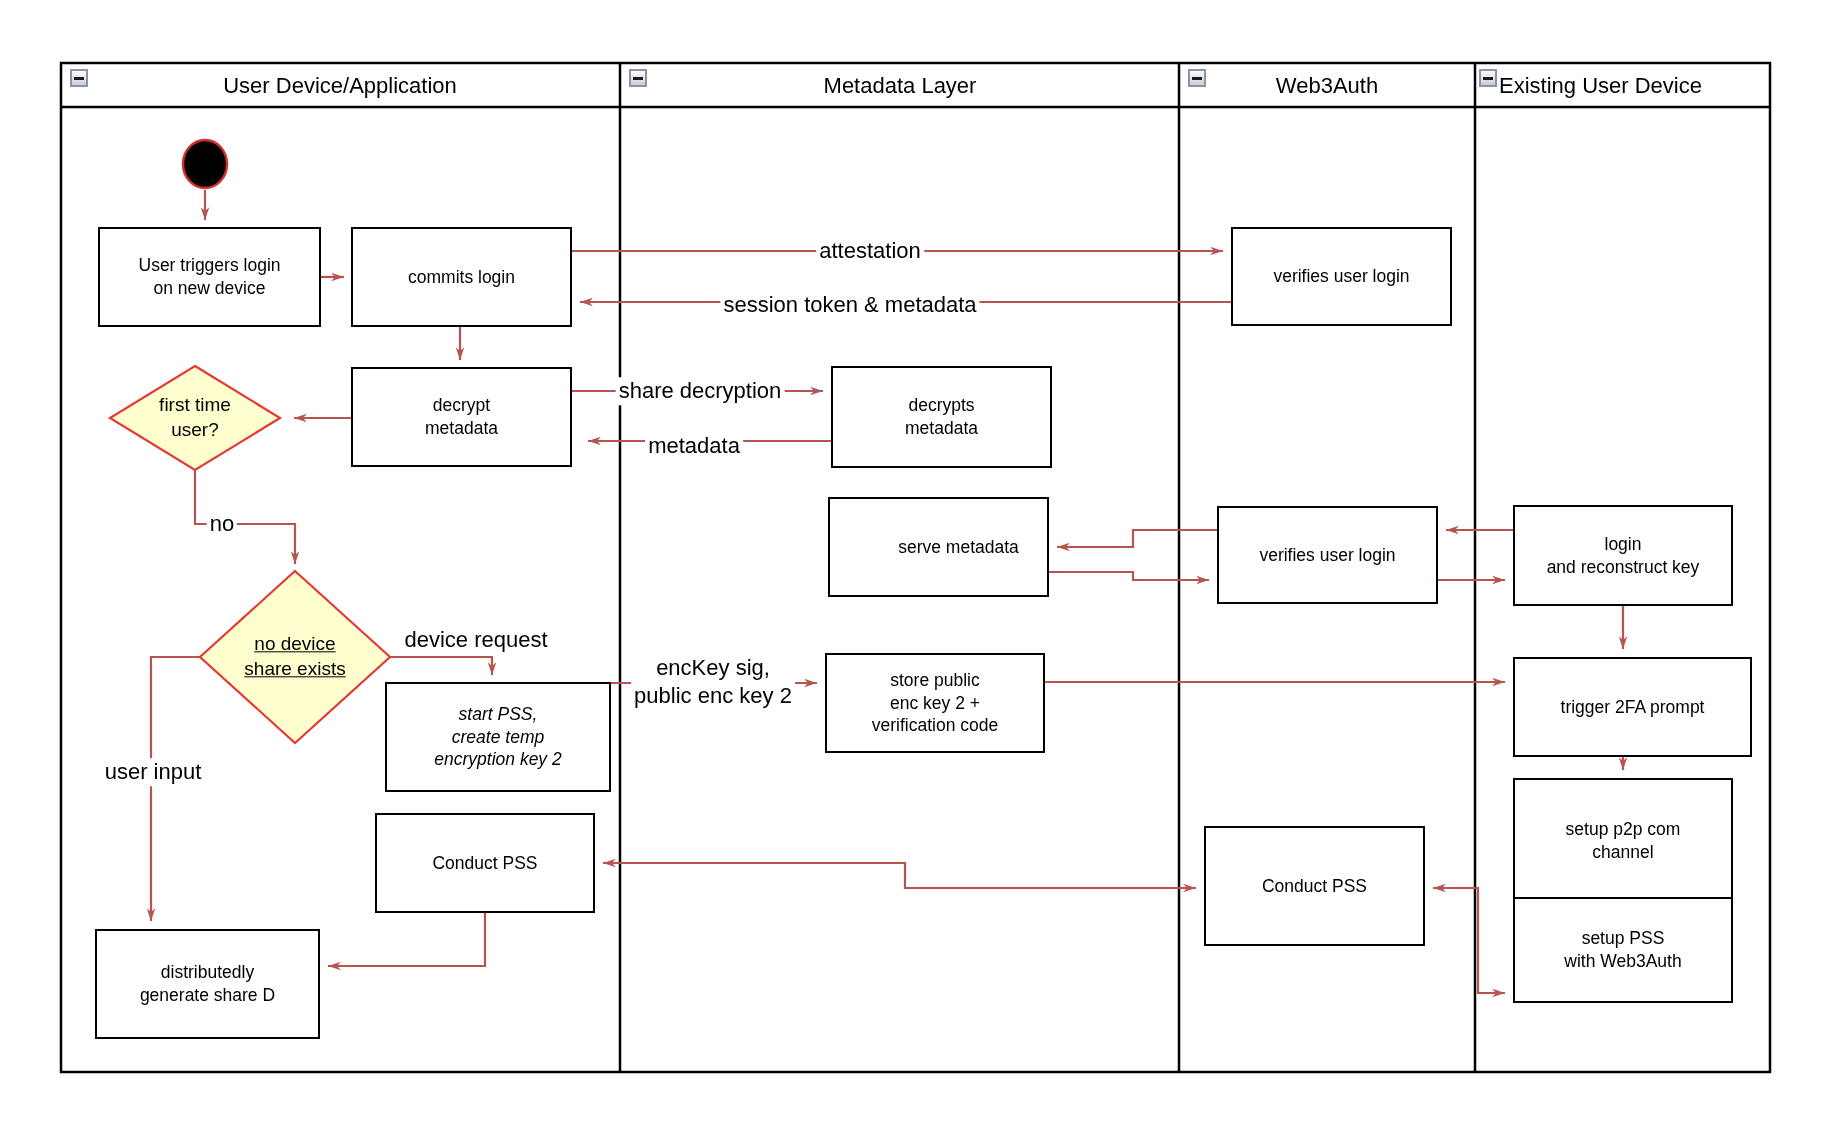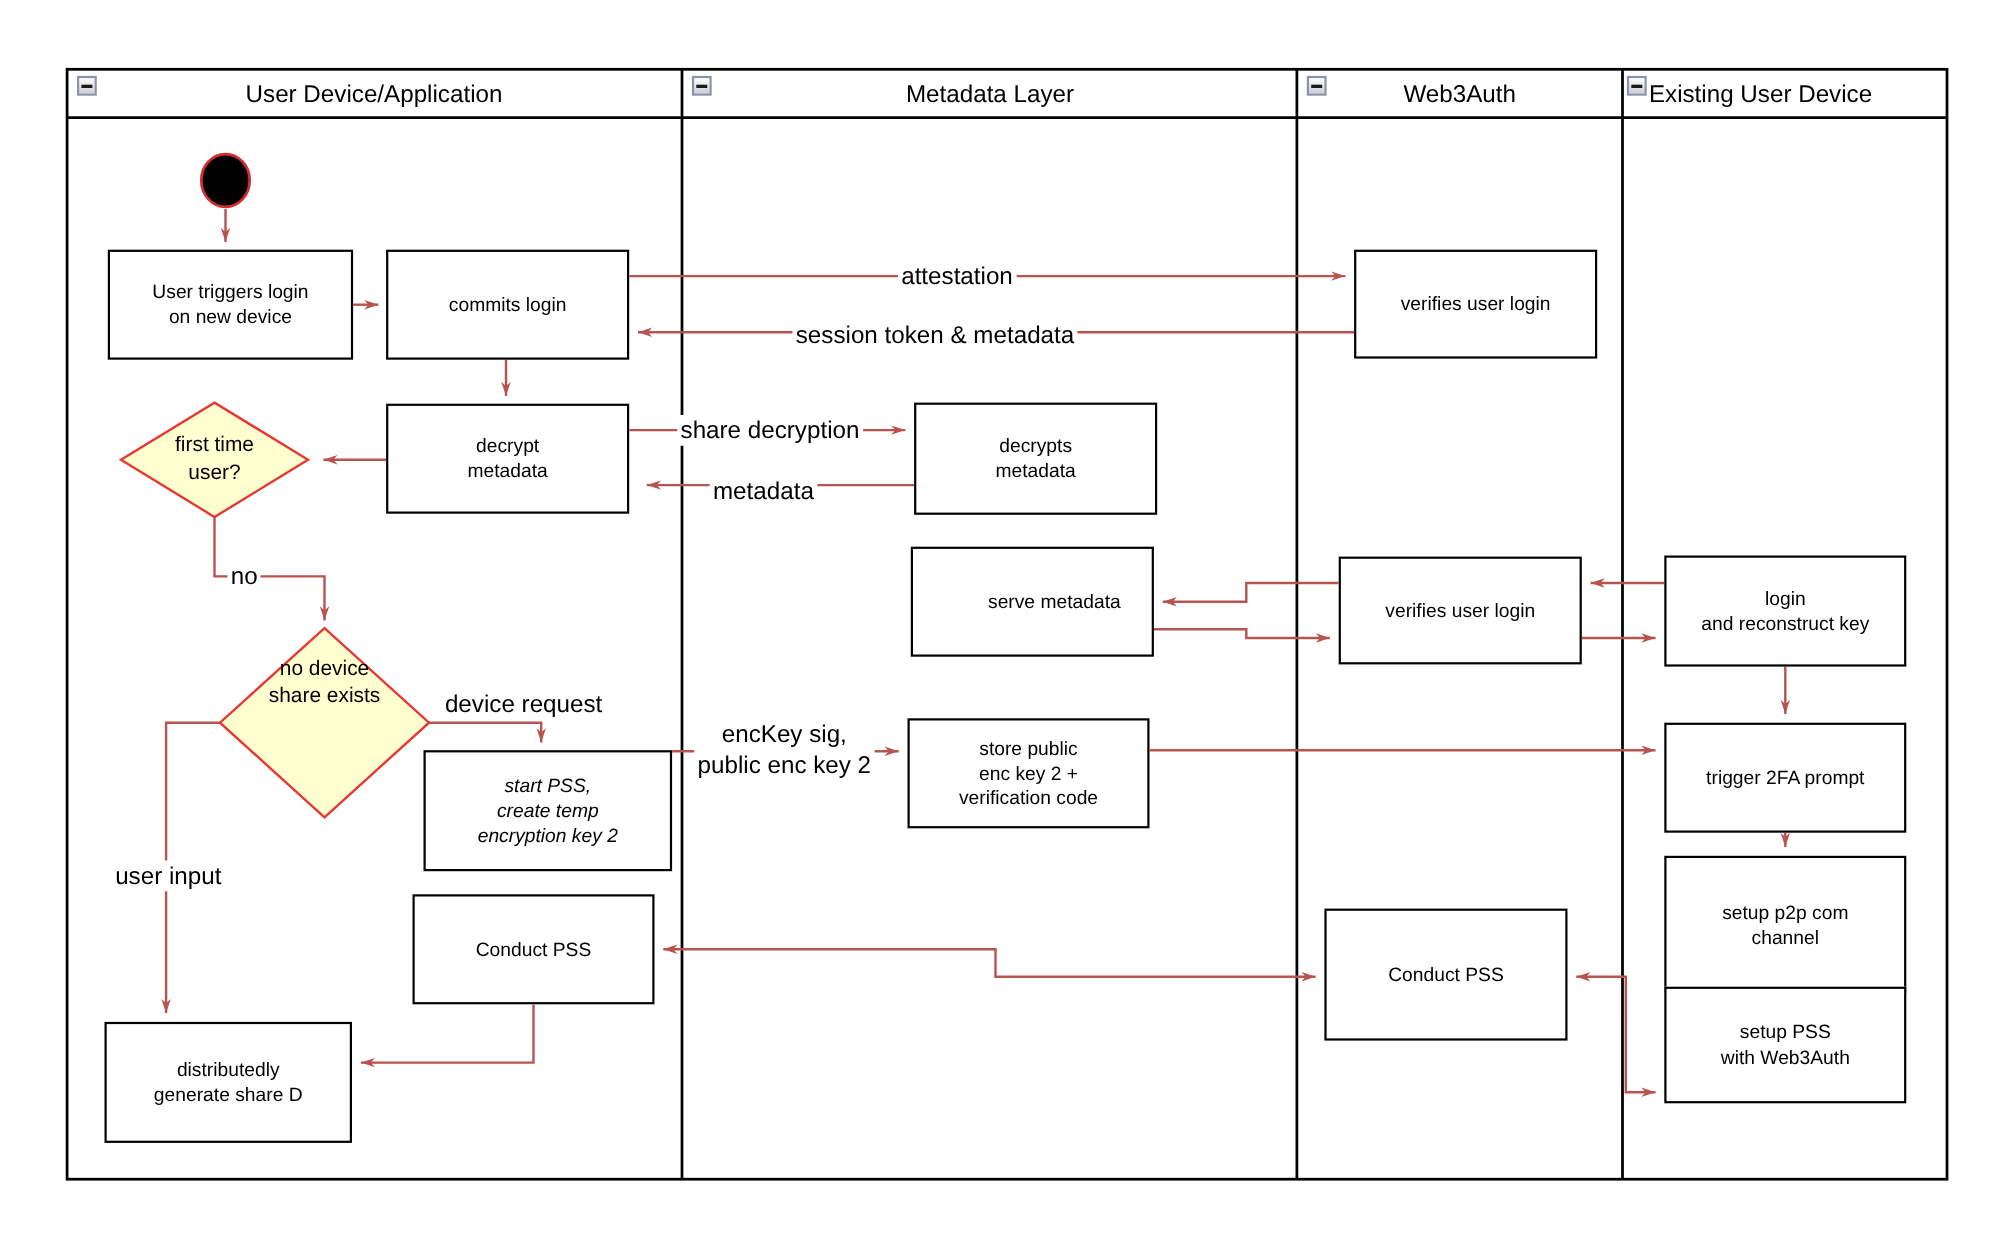--- a/index.html
+++ b/index.html
@@ -133,49 +133,49 @@
   <div class="lane-title left-align" style="left:1499px;top:86px">Existing User Device</div>
 
   <div id="node-layer">
       <div class="node" style="left: 98px; top: 227px; width: 223px; height: 100px;">User triggers login
 on new device</div>
       <div class="node" style="left: 351px; top: 227px; width: 221px; height: 100px;">commits login</div>
       <div class="node" style="left: 351px; top: 367px; width: 221px; height: 100px;">decrypt
 metadata</div>
       <div class="diamond-label" style="left: 195px; top: 418px;">first time
 user?</div>
-      <div class="diamond-label" style="left: 295px; top: 621px;">no device
+      <div class="diamond-label" style="left: 295px; top: 657px; text-decoration: underline;">no device
 share exists</div>
       <div class="node" style="left: 385px; top: 682px; width: 226px; height: 110px; font-style: italic;">start PSS,
 create temp
 encryption key 2</div>
       <div class="node" style="left: 375px; top: 813px; width: 220px; height: 100px;">Conduct PSS</div>
       <div class="node" style="left: 95px; top: 929px; width: 225px; height: 110px;">distributedly
 generate share D</div>
       <div class="node" style="left: 831px; top: 366px; width: 221px; height: 102px;">decrypts
 metadata</div>
       <div class="node" style="left: 828px; top: 497px; width: 221px; height: 100px; padding-left: 40px;">serve metadata</div>
       <div class="node" style="left: 825px; top: 653px; width: 220px; height: 100px;">store public
 enc key 2 +
 verification code</div>
       <div class="node" style="left: 1231px; top: 227px; width: 221px; height: 99px;">verifies user login</div>
       <div class="node" style="left: 1217px; top: 506px; width: 221px; height: 98px;">verifies user login</div>
       <div class="node" style="left: 1204px; top: 826px; width: 221px; height: 120px;">Conduct PSS</div>
       <div class="node" style="left: 1513px; top: 505px; width: 220px; height: 101px;">login
 and reconstruct key</div>
-      <div class="node" style="left: 1513px; top: 657px; width: 220px; height: 100px;">trigger 2FA prompt</div>
+      <div class="node" style="left: 1513px; top: 657px; width: 239px; height: 100px;">trigger 2FA prompt</div>
       <div class="node" style="left: 1513px; top: 778px; width: 220px; height: 126px;">setup p2p com
 channel</div>
       <div class="node" style="left: 1513px; top: 897px; width: 220px; height: 106px;">setup PSS
 with Web3Auth</div>
     </div>
   <div id="label-layer">
       <div class="edge-label" style="left: 222px; top: 524px;">no</div>
       <div class="edge-label" style="left: 476px; top: 640px;">device request</div>
-      <div class="edge-label" style="left: 153px; top: 796px;">user input</div>
+      <div class="edge-label" style="left: 153px; top: 772px;">user input</div>
       <div class="edge-label" style="left: 713px; top: 681px;">encKey sig,
 public enc key 2</div>
       <div class="edge-label" style="left: 870px; top: 251px;">attestation</div>
       <div class="edge-label" style="left: 850px; top: 305px;">session token &amp; metadata</div>
       <div class="edge-label" style="left: 700px; top: 391px;">share decryption</div>
       <div class="edge-label" style="left: 694px; top: 446px;">metadata</div>
     </div>
 </div>
 
 </body></html>

